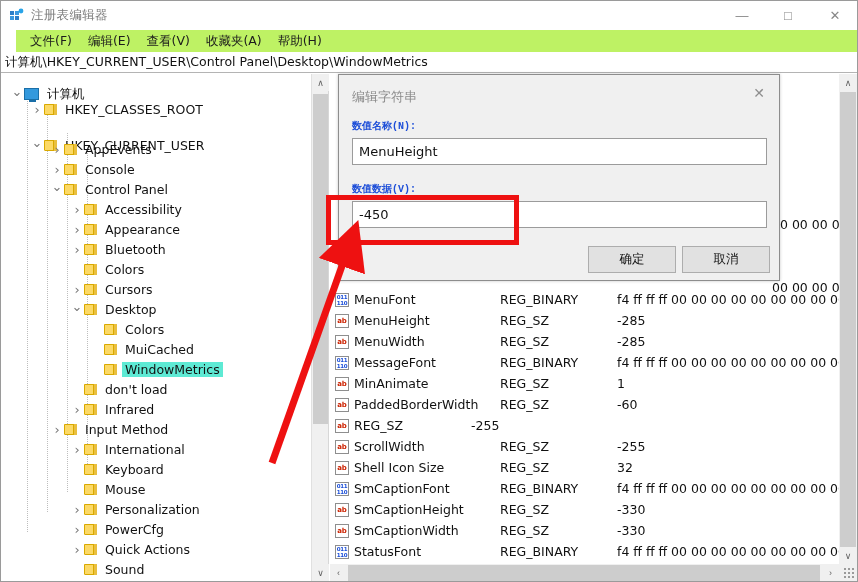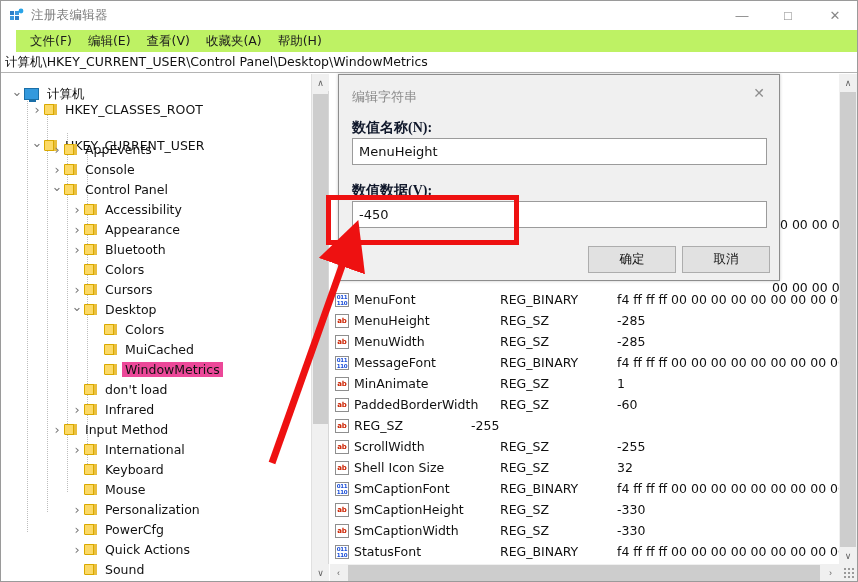--- a/index.html
+++ b/index.html
@@ -72,21 +72,21 @@
     background:#ffffff; overflow:hidden;
     border-right:1px solid #d7d7d7;
   }
   .tree-row {
     position:absolute; left:0; width:310px; height:20px;
     display:flex; align-items:center;
     font-size:12.5px; color:#111;
     font-family:"DejaVu Sans","Liberation Sans",sans-serif;
     white-space:nowrap;
   }
-  .tree-row.sel .lbl { background:#ec4899; }
+  .tree-row.sel .lbl { background:#5eead4; }
   .chev {
     width:14px; height:20px; display:inline-flex;
     align-items:center; justify-content:center;
     font-size:9px; color:#767676; flex:0 0 14px;
   }
   .chev.open::before { content:"\2304"; font-size:13px; position:relative; top:-3px;}
   .chev.closed::before { content:"\203A"; font-size:13px; }
   .folder {
     width:13px; height:11px; flex:0 0 13px; margin-right:5px;
     background:#fcd966; border:1px solid #d9a900;
@@ -203,22 +203,22 @@
     font-size:13px; color:#8a8a8a;
     font-family:"DejaVu Sans","Liberation Sans",sans-serif;
   }
   #dlg-close {
     position:absolute; right:6px; top:6px; width:28px; height:24px;
     display:flex; align-items:center; justify-content:center;
     color:#8d8d8d; font-size:14px;
   }
   #dlg-body { position:absolute; left:0; top:44px; width:440px; }
   .dlg-label {
-    position:absolute; font-size:14px; color:#0f172a; font-weight:bold;
-    font-family:Liberation Serif, serif;
+    position:absolute; font-size:10px; color:#1d4ed8; font-weight:bold;
+    font-family:Liberation Mono, monospace;
   }
   #lbl-name { left:13px; top:0px; }
   #lbl-data { left:13px; top:63px;text-align:right; }
   .dlg-input {
     position:absolute; left:13px; width:415px; height:27px;
     background:#ffffff; border:1px solid #9b9b9b;
     font-size:13px; color:#111; padding:0 6px;
     display:flex; align-items:center;
     font-family:"DejaVu Sans","Liberation Sans",sans-serif;
   }

